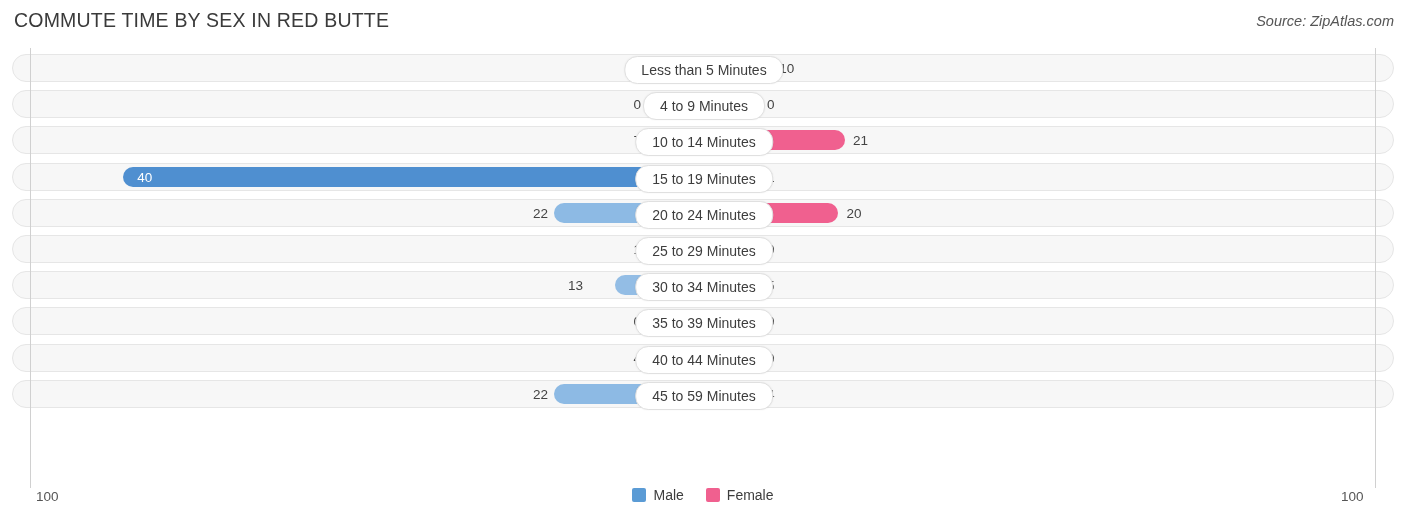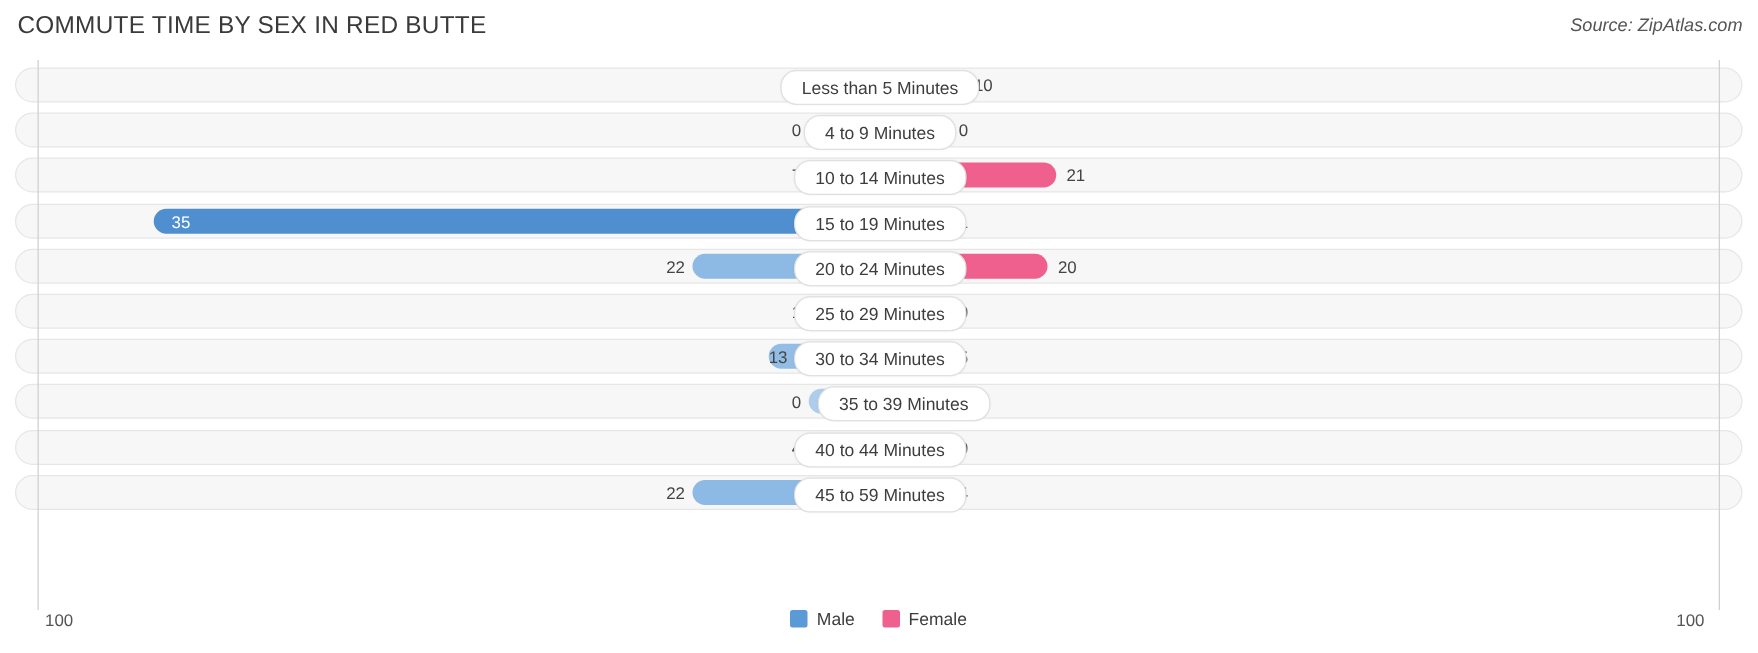--- a/index.html
+++ b/index.html
@@ -133,21 +133,21 @@
           <div class="bar bar-female" style="left: 691px; width: 141.12px; background: rgb(240, 96, 143);"></div>
           <div class="val val-male" style="left: 570px; width: 58px;">7</div>
           <div class="val val-female" style="left: 840.12px; width: 58px;">21</div>
           <div class="center-label" style="left: 691px;">10 to 14 Minutes</div>
         </div>
       </div>
       <div class="row" style="top: 114.6px;">
         <div class="row-inner">
           <div class="bar bar-male" style="right: 691px; width: 578.78px; background: rgb(79, 143, 208);"></div>
           <div class="bar bar-female" style="left: 691px; width: 55px; background: rgb(247, 155, 188);"></div>
-          <div class="val val-male val-inside" style="left: 124.22px; width: 60px; text-align: left;">35</div>
+          <div class="val val-male val-inside" style="left: 124.22px; width: 60px; text-align: left;">40</div>
           <div class="val val-female" style="left: 754px; width: 58px;">1</div>
           <div class="center-label" style="left: 691px;">15 to 19 Minutes</div>
         </div>
       </div>
       <div class="row" style="top: 150.8px;">
         <div class="row-inner">
           <div class="bar bar-male" style="right: 691px; width: 148.06px; background: rgb(141, 186, 228);"></div>
           <div class="bar bar-female" style="left: 691px; width: 134.4px; background: rgb(240, 96, 143);"></div>
           <div class="val val-male" style="left: 476.94px; width: 58px;">22</div>
           <div class="val val-female" style="left: 833.4px; width: 58px;">20</div>
@@ -160,32 +160,32 @@
           <div class="bar bar-female" style="left: 691px; width: 55px; background: rgb(247, 158, 192);"></div>
           <div class="val val-male" style="left: 570px; width: 58px;">1</div>
           <div class="val val-female" style="left: 754px; width: 58px;">0</div>
           <div class="center-label" style="left: 691px;">25 to 29 Minutes</div>
         </div>
       </div>
       <div class="row" style="top: 223.2px;">
         <div class="row-inner">
           <div class="bar bar-male" style="right: 691px; width: 87.49px; background: rgb(147, 189, 229);"></div>
           <div class="bar bar-female" style="left: 691px; width: 55px; background: rgb(245, 139, 176);"></div>
-          <div class="val val-male" style="left: 559px; width: 58px;">13</div>
+          <div class="val val-male" style="left: 512px; width: 58px;">13</div>
           <div class="val val-female" style="left: 754px; width: 58px;">5</div>
           <div class="center-label" style="left: 691px;">30 to 34 Minutes</div>
         </div>
       </div>
       <div class="row" style="top: 259.4px;">
         <div class="row-inner">
           <div class="bar bar-male" style="right: 691px; width: 55px; background: rgb(174, 205, 235);"></div>
           <div class="bar bar-female" style="left: 691px; width: 55px; background: rgb(247, 158, 192);"></div>
           <div class="val val-male" style="left: 570px; width: 58px;">0</div>
           <div class="val val-female" style="left: 754px; width: 58px;">0</div>
-          <div class="center-label" style="left: 710px;">35 to 39 Minutes</div>
+          <div class="center-label" style="left: 691px;">35 to 39 Minutes</div>
         </div>
       </div>
       <div class="row" style="top: 295.6px;">
         <div class="row-inner">
           <div class="bar bar-male" style="right: 691px; width: 55px; background: rgb(163, 199, 234);"></div>
           <div class="bar bar-female" style="left: 691px; width: 55px; background: rgb(247, 158, 192);"></div>
           <div class="val val-male" style="left: 570px; width: 58px;">4</div>
           <div class="val val-female" style="left: 754px; width: 58px;">0</div>
           <div class="center-label" style="left: 691px;">40 to 44 Minutes</div>
         </div>

